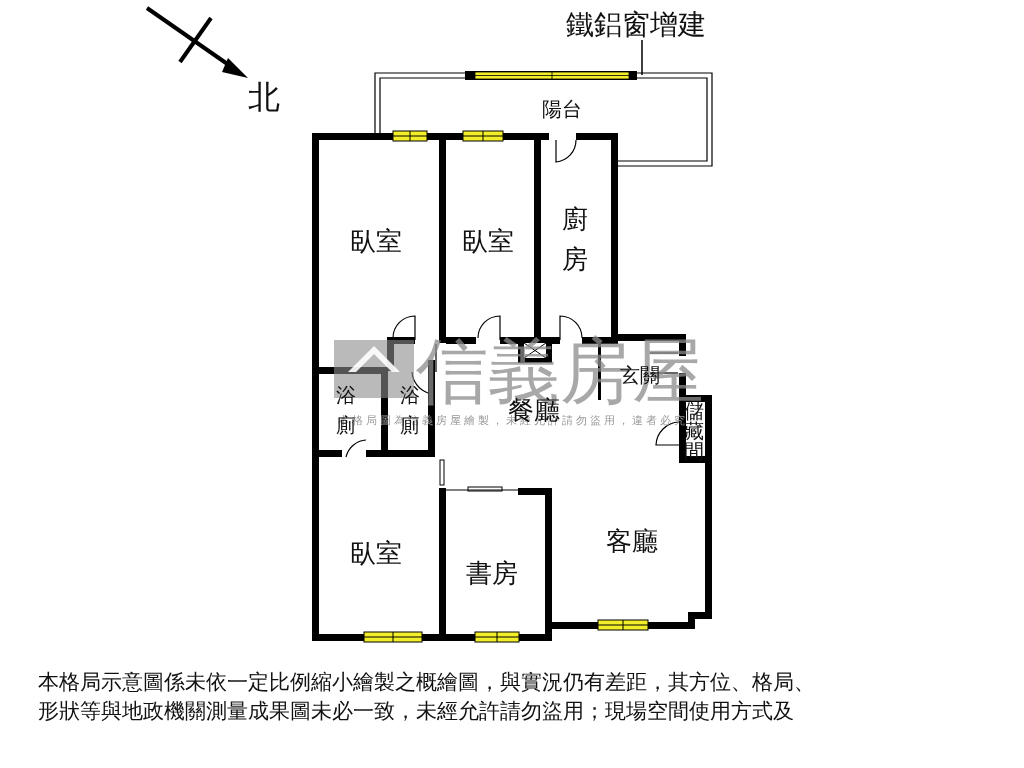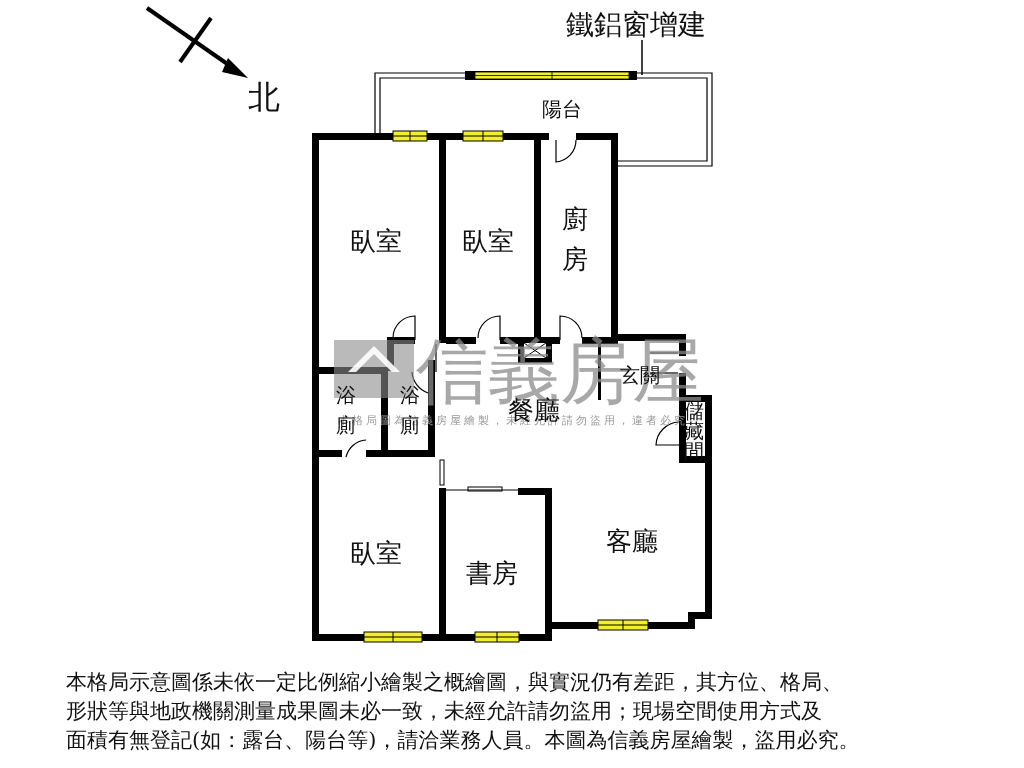--- a/index.html
+++ b/index.html
@@ -4,21 +4,21 @@
 <style>
   html, body { margin:0; padding:0; background:#ffffff; }
   body { width:1024px; height:768px; position:relative; overflow:hidden; font-family:"DejaVu Serif", serif; }
   #plan { position:absolute; left:0; top:0; }
   .wall { fill:#000; }
   .room-label { font-family:"DejaVu Serif", serif; font-size:26px; fill:#111; }
   .small-label { font-family:"DejaVu Serif", serif; font-size:20px; fill:#111; }
   .wm-big { font-family:"DejaVu Sans", sans-serif; font-size:72px; fill:#8c8c8c; opacity:0.75; }
   .wm-small { font-family:"DejaVu Sans", sans-serif; font-size:11px; fill:#999; letter-spacing:3px; }
   .disclaimer { position:absolute; left:38px; top:668px; width:960px; font-size:21px; line-height:29px; color:#111; font-family:"DejaVu Serif", serif; }
-  .disclaimer div { white-space:nowrap;margin-left:28px; }
+  .disclaimer div { white-space:nowrap; }
 </style>
 </head>
 <body>
 
 <svg id="plan" width="1024" height="660" viewBox="0 0 1024 660">
 
   <g>
     <line x1="147" y1="8" x2="236" y2="70" stroke="#000" stroke-width="4"></line>
     <line x1="211" y1="18" x2="180" y2="62" stroke="#000" stroke-width="4"></line>
     <polygon points="248,78 228,58 222,72" fill="#000"></polygon>
@@ -161,14 +161,13 @@
   <text x="684" y="438" class="small-label">藏</text>
   <text x="684" y="458" class="small-label">間</text>
   <text x="350" y="562" class="room-label">臥室</text>
   <text x="466" y="582" class="room-label">書房</text>
   <text x="606" y="550" class="room-label">客廳</text>
 </svg>
 
 <div class="disclaimer">
   <div>本格局示意圖係未依一定比例縮小繪製之概繪圖，與實況仍有差距，其方位、格局、</div>
   <div>形狀等與地政機關測量成果圖未必一致，未經允許請勿盜用；現場空間使用方式及</div>
-  <div>面積有無登記(如：露台、陽台等)，請洽業務人員。本圖為信義房屋繪製，盜用必究。</div>
 </div>
 
 </body></html>

